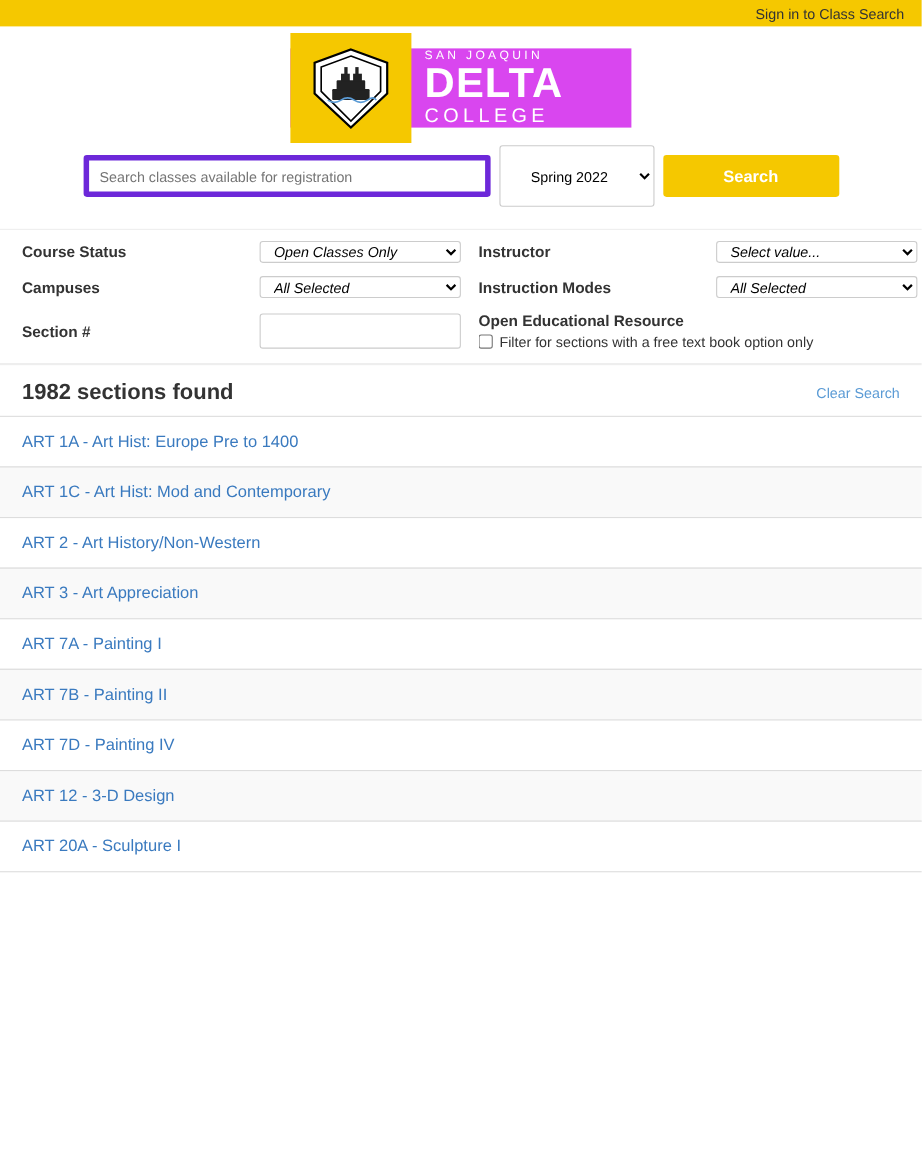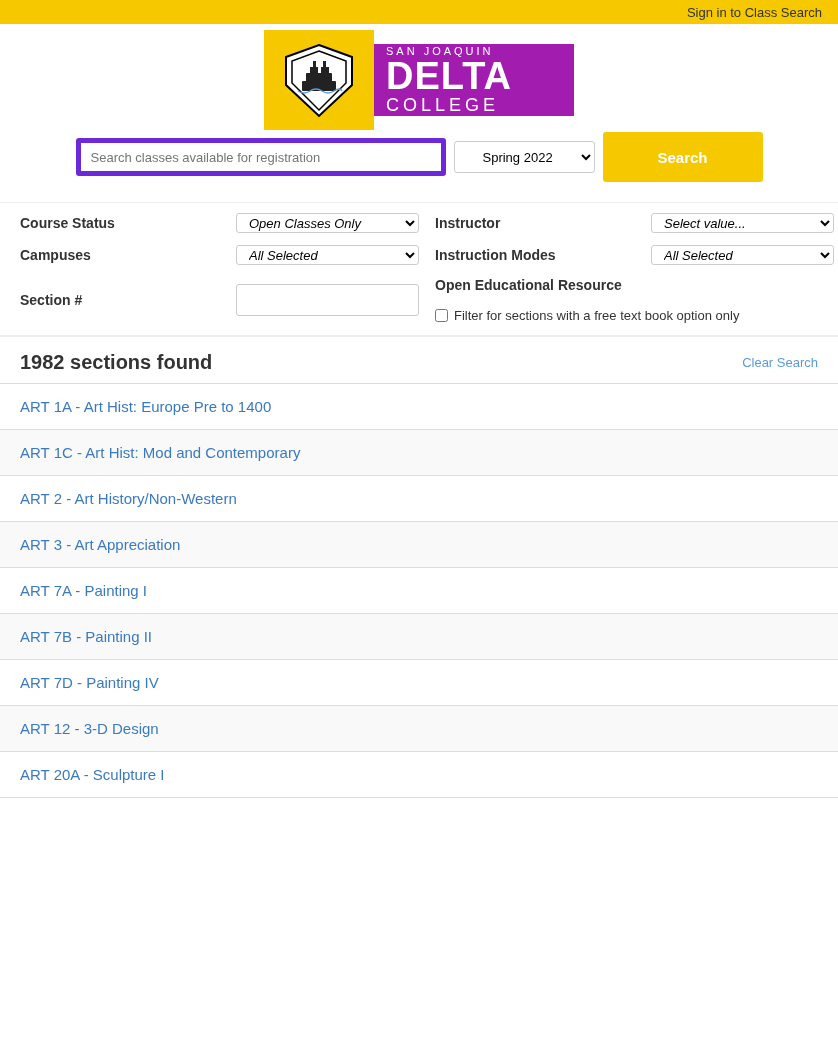--- a/index.html
+++ b/index.html
@@ -22,21 +22,21 @@
 
     
     .logo-area {
       display: flex;
       justify-content: center;
       padding: 20px 0 16px 0;
     }
     .logo-container {
       width: 310px;
       height: 72px;
-      background: #a21caf;
+      background: #d946ef;
       display: flex;
       align-items: center;
     }
     .logo-left {
       background: #f5c800;
       width: 110px;
       height: 100px;
       display: flex;
       align-items: center;
       justify-content: center;
@@ -80,31 +80,31 @@
       max-width: 370px;
       height: 38px;
       border: 5px solid #6d28d9;
       border-radius: 3px;
       padding: 0 10px;
       font-size: 13px;
       color: #999;
       outline: none;
     }
     .term-select {
-      height: 32px;
+      height: 56px;
       border: 1px solid #ccc;
       border-radius: 3px;
       padding: 0 24px;
       font-size: 13px;
       background: #fff;
       cursor: pointer;
       min-width: 130px;
     }
     .search-btn {
-      height: 50px;
+      height: 38px;
       background: #f5c800;
       border: none;
       border-radius: 3px;
       padding: 0 40px;
       font-size: 15px;
       font-weight: bold;
       color: #fff;
       cursor: pointer;
       min-width: 160px;
     }
@@ -145,21 +145,21 @@
       border: 1px solid #ccc;
       border-radius: 3px;
       padding: 0 8px;
       font-size: 13px;
       outline: none;
     }
     .oer-row {
       grid-column: 3 / 5;
       display: flex;
       flex-direction: column;
-      gap: 15px;
+      gap: 4px;
     }
     .oer-label {
       font-weight: bold;
       font-size: 14px;
       color: #333;
     }
     .oer-checkbox-row {
       display: flex;
       align-items: center;
       gap: 6px;

